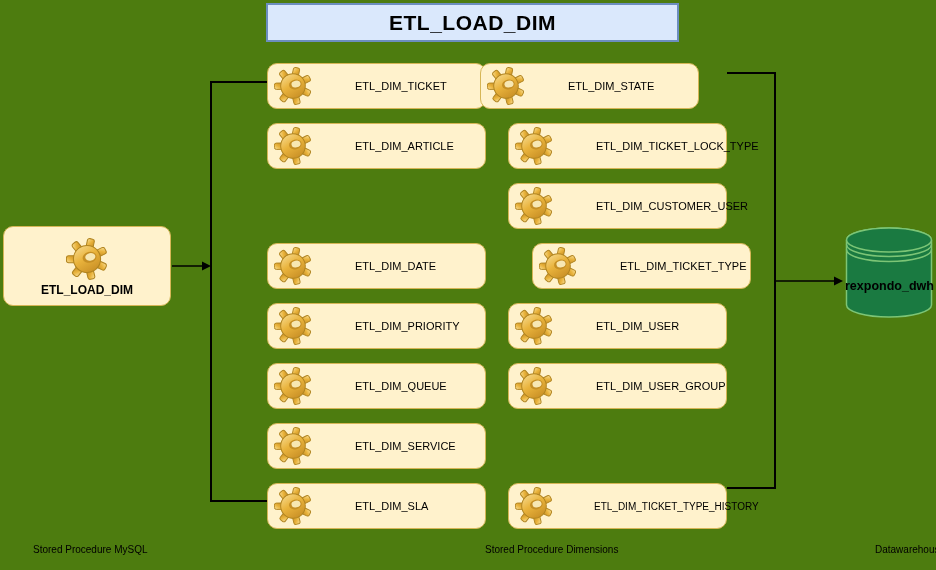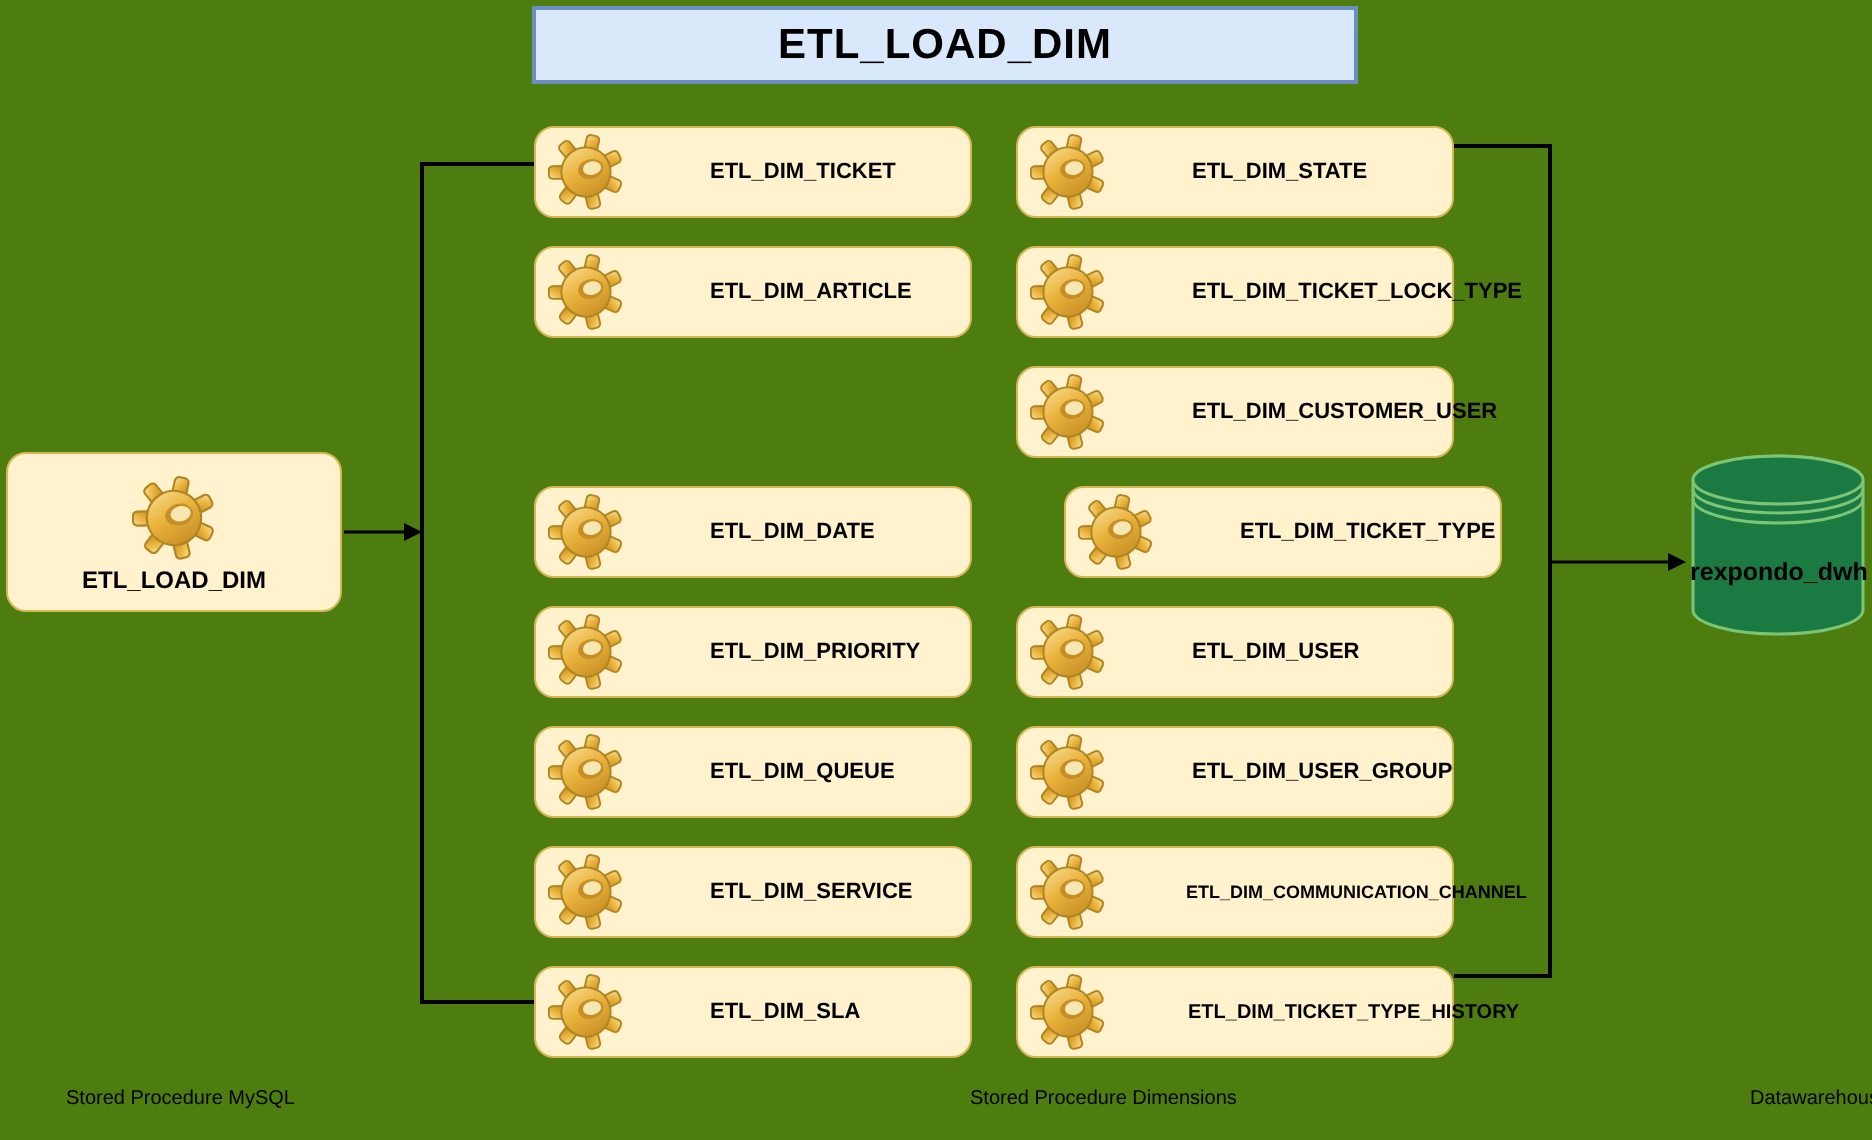--- a/index.html
+++ b/index.html
@@ -23,21 +23,21 @@
   }
   .source-node .gear{width:42px;height:42px;margin-top:2px;}
   .source-node .node-label{font-size:12px;font-weight:700;color:#000;margin-top:3px;}
 
   .dim-box{
     position:absolute;width:219px;height:46px;z-index:2;box-sizing:border-box;
     background:#FFF2CC;border:1.5px solid #D6B656;border-radius:10px;
     display:flex;align-items:center;padding-left:6px;
   }
   .dim-box .gear{width:38px;height:38px;flex:0 0 38px;}
-  .dim-box .node-label{font-size:11px;font-weight:700;color:#000;margin-left:11px;white-space:nowrap;padding-left:32px;}
+  .dim-box .node-label{font-size:11px;font-weight:400;color:#000;margin-left:11px;white-space:nowrap;padding-left:32px;}
   .dim-box .node-label.fs10{font-size:10px;margin-left:9px;}
   .dim-box .node-label.fs9{font-size:9px;margin-left:8px;}
 
   .db-node{position:absolute;left:845px;top:227px;width:80px;height:91px;z-index:2;}
   .db-node .db-label{
     position:absolute;left:0;top:52px;width:100%;text-align:center;
     font-size:12.5px;font-weight:700;color:#000;white-space:nowrap;
   }
 
   .footer-label{position:absolute;z-index:2;font-size:10px;color:#000;white-space:nowrap;}
@@ -134,21 +134,21 @@
       </svg>
     <span class="node-label">ETL_DIM_SERVICE</span>
   </div>
   <div class="dim-box" style="left:267px;top:483px">
     <svg class="gear" viewBox="0 0 48 48">
         <use href="#gearSym"></use>
       </svg>
     <span class="node-label">ETL_DIM_SLA</span>
   </div>
 
-  <div class="dim-box" style="left:508px;top:63px">
+  <div class="dim-box" style="left:480px;top:63px">
     <svg class="gear" viewBox="0 0 48 48">
         <use href="#gearSym"></use>
       </svg>
     <span class="node-label">ETL_DIM_STATE</span>
   </div>
   <div class="dim-box" style="left:508px;top:183px">
     <svg class="gear" viewBox="0 0 48 48">
         <use href="#gearSym"></use>
       </svg>
     <span class="node-label">ETL_DIM_CUSTOMER_USER</span>
@@ -169,26 +169,20 @@
     <svg class="gear" viewBox="0 0 48 48">
         <use href="#gearSym"></use>
       </svg>
     <span class="node-label">ETL_DIM_USER_GROUP</span>
   </div>
   <div class="dim-box" style="left:508px;top:303px">
     <svg class="gear" viewBox="0 0 48 48">
         <use href="#gearSym"></use>
       </svg>
     <span class="node-label">ETL_DIM_USER</span>
-  </div>
-  <div class="dim-box" style="left:508px;top:423px">
-    <svg class="gear" viewBox="0 0 48 48">
-        <use href="#gearSym"></use>
-      </svg>
-    <span class="node-label fs9">ETL_DIM_COMMUNICATION_CHANNEL</span>
   </div>
   <div class="dim-box" style="left:508px;top:483px">
     <svg class="gear" viewBox="0 0 48 48">
         <use href="#gearSym"></use>
       </svg>
     <span class="node-label fs10">ETL_DIM_TICKET_TYPE_HISTORY</span>
   </div>
 
   <div class="db-node">
     <svg width="88" height="91" viewBox="0 0 88 91">

